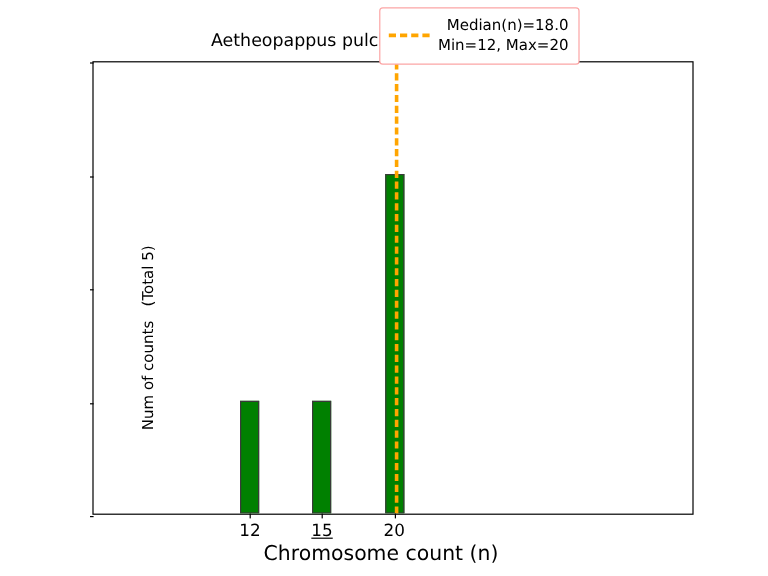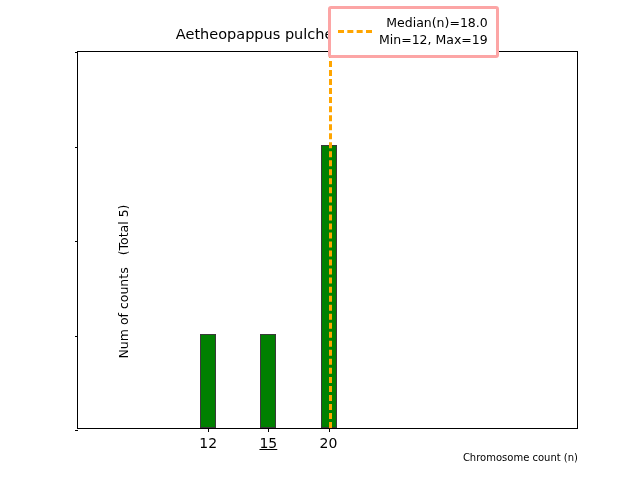--- a/index.html
+++ b/index.html
@@ -92,44 +92,44 @@
     width: 40px;
     margin-left: -20px;
     text-align: center;
     font-size: 14px;
     line-height: 1;
   }
 
   
   #xlabel {
     position: absolute;
-    left: 77px;
+    left: 67px;
     top: 452px;
     width: 501px;
-    text-align: right;
-    font-size: 10px;
+    text-align: center;
+    font-size: 17px;
     white-space: nowrap;
   }
   #ylabel {
     position: absolute;
     left: -205px;
     top: 222px;
     width: 500px;
     text-align: center;
     font-size: 12.5px;
     transform: rotate(-90deg);
     white-space: pre;
   }
 
   
   #legend {
     position: absolute;
-    left: 328px;
+    left: 316px;
     top: 6px;
-    border: 3px solid #fca5a5;
+    border: 1px solid #fca5a5;
     border-radius: 3px;
     background: #ffffff;
     padding: 6px 8px 6px 7px;
     display: flex;
     align-items: center;
     gap: 7px;
   }
   #legend-line-sample {
     width: 34px;
     height: 0;
@@ -175,17 +175,17 @@
       <div class="xtick-mark" style="left: 250.5px;"></div>
       <div class="xtick-label" style="left: 250.5px;">20</div>
     </div>
 
   <div id="xlabel">Chromosome count (n)</div>
 
   <div id="legend">
     <span id="legend-line-sample"></span>
     <span id="legend-text">
       <span>Median(n)=18.0</span>
-      <span>Min=12, Max=19</span>
+      <span>Min=12, Max=20</span>
     </span>
   </div>
 
 </div>
 
 </body></html>

